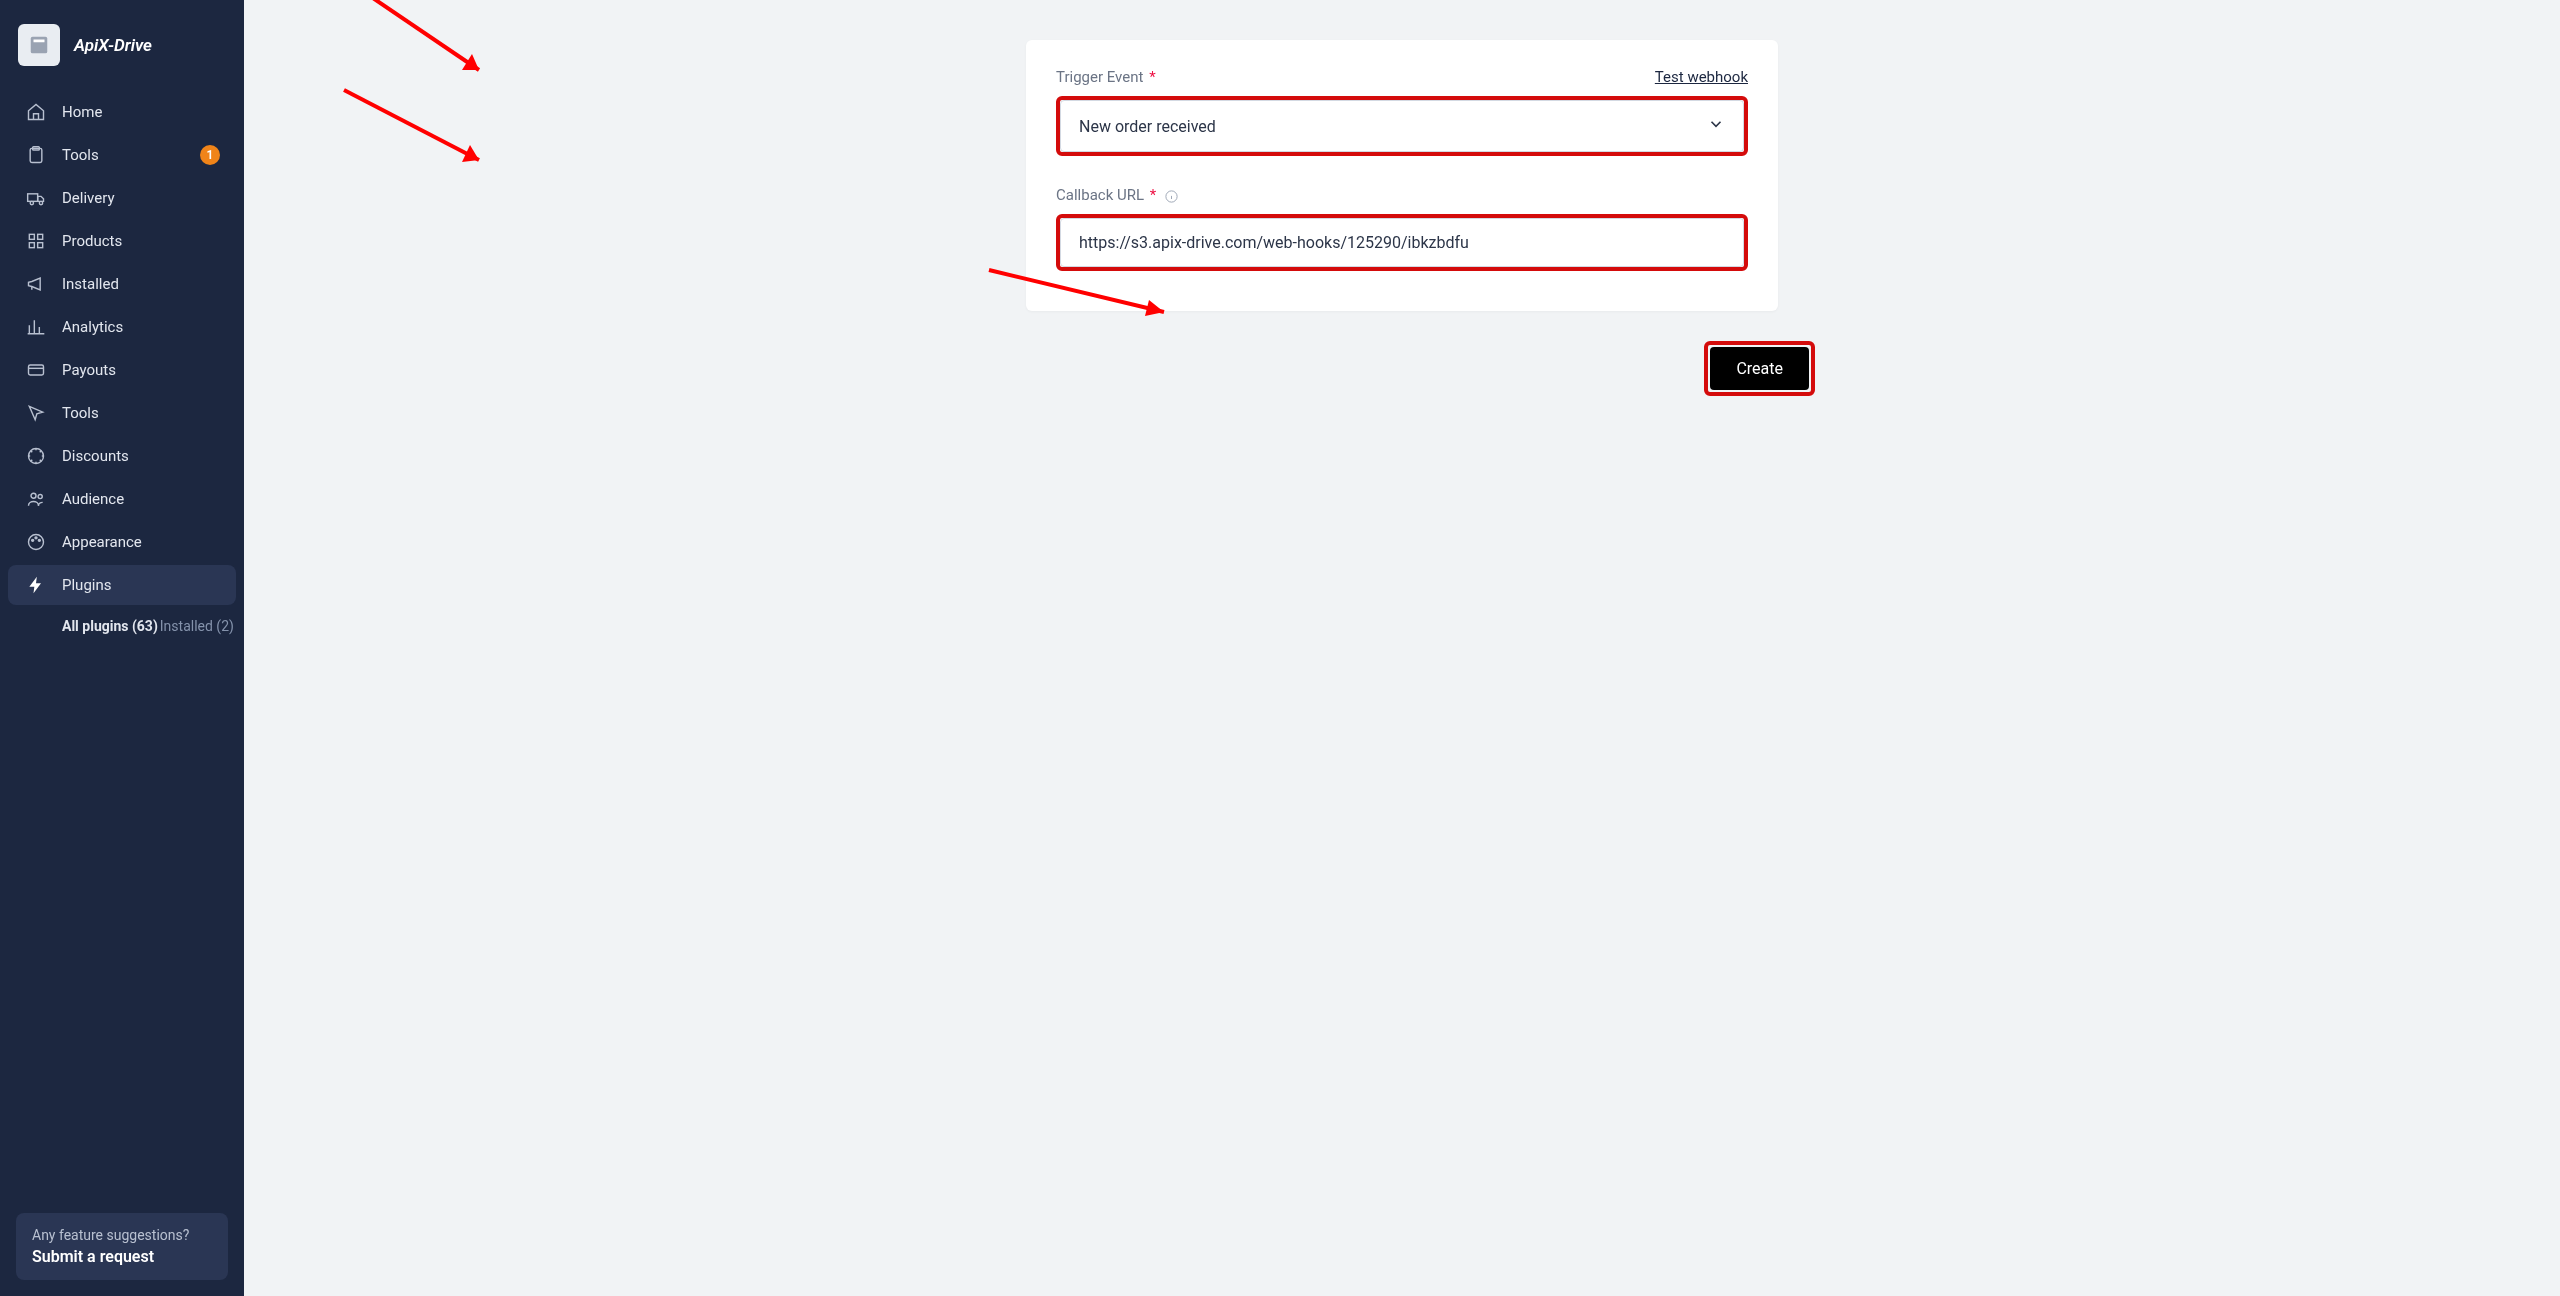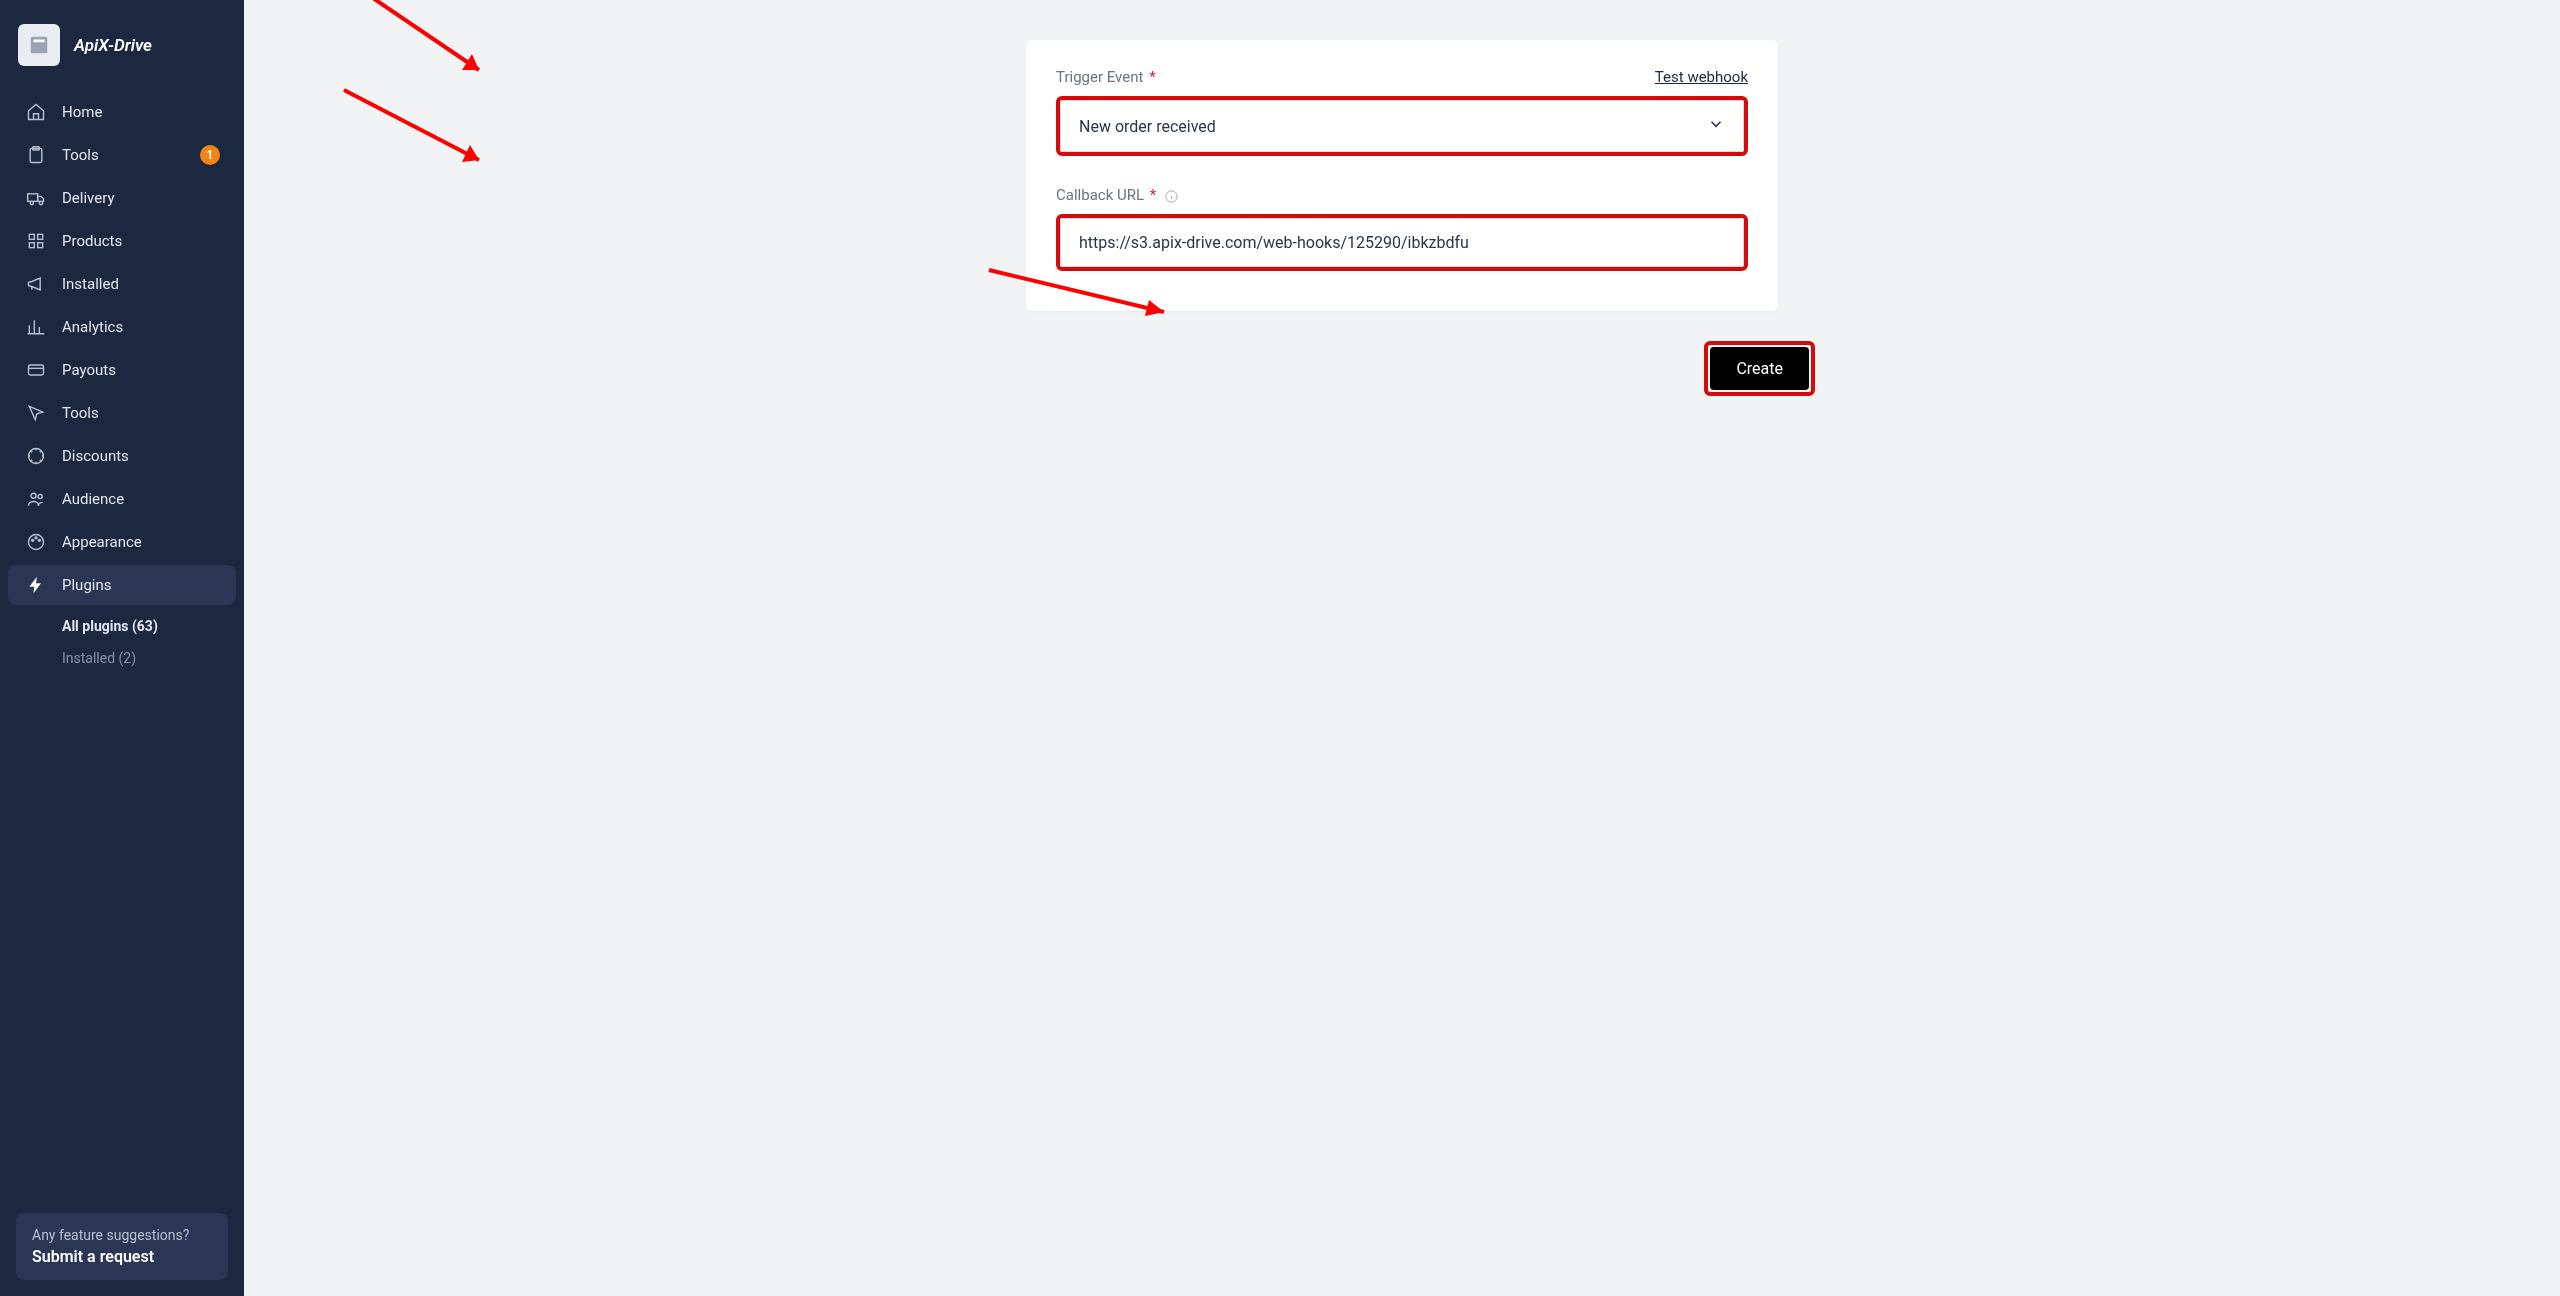--- a/index.html
+++ b/index.html
@@ -115,21 +115,21 @@
   display: flex;
   align-items: center;
   justify-content: center;
 }
 
 .sub-list {
   list-style: none;
   padding-left: 62px;
   margin-top: 6px;
   display: flex;
-  flex-direction: column;
+  flex-direction: row;
   gap: 2px;
 }
 
 .sub-item {
   font-size: 14px;
   padding: 7px 0;
   cursor: pointer;
   color: #e2e6ee;
 }
 

